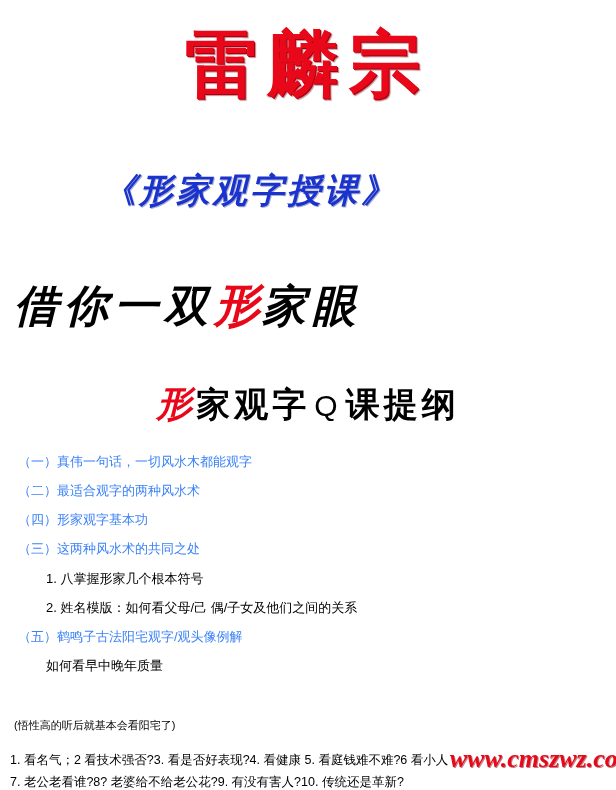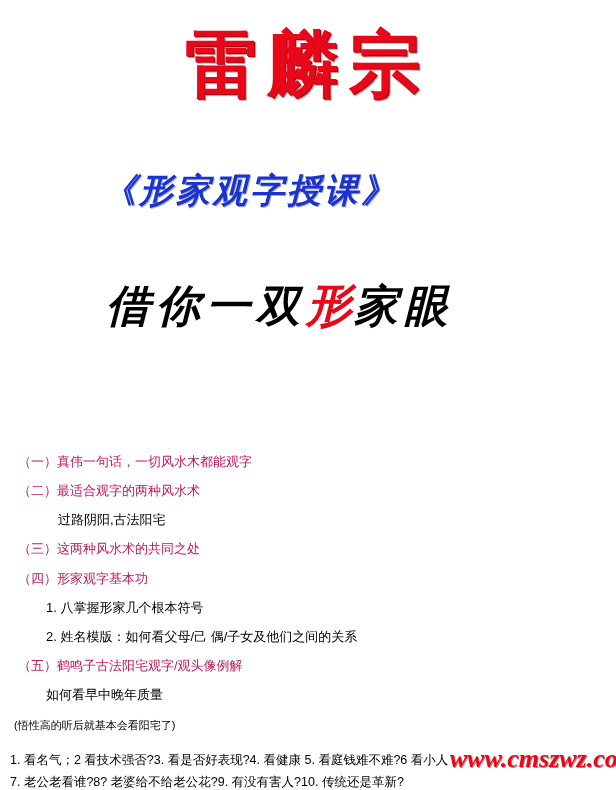--- a/index.html
+++ b/index.html
@@ -53,23 +53,23 @@
     font-size: 34px;
     letter-spacing: 3px;
     color: #1a33cc;
     text-shadow: 1px 1px 0 rgba(10,20,120,0.35);
   }
 
   
   .slogan {
     position: absolute;
     top: 275px;
-    left: 0;
+    left: 14px;
     width: 560px;
-    text-align: center;
+    text-align: left;
     font-family: "DejaVu Serif", serif;
     font-weight: bold;
     font-style: italic;
     font-size: 44px;
     letter-spacing: 6px;
     color: #000000;
     white-space: nowrap;
   }
   .slogan .hl {
     color: #e8081a;
@@ -110,21 +110,21 @@
     left: 18px;
     width: 584px;
   }
   .ol-item {
     font-size: 13px;
     line-height: 1.55;
     margin-bottom: 9px;
     white-space: nowrap;
   }
   .ol-item.red {
-    color: #be185d;
+    color: #3b82f6;
   }
   .ol-item.black {
     color: #000000;
   }
   .indent1 { padding-left: 40px; }
   .indent2 { padding-left: 28px; }
 
   .note {
     position: absolute;
     top: 718px;
@@ -166,27 +166,29 @@
 <div class="page">
 
   <div class="title-main">雷麟宗</div>
 
   <div class="title-sub">《形家观字授课》</div>
 
   <div class="slogan">
     <span>借你一双</span><span class="hl">形</span><span>家眼</span>
   </div>
 
+  <div class="outline-head">
+    <span class="hl">形</span><span>家观字</span><span class="qmark">Q</span><span>课提纲</span>
+  </div>
 
   <div class="outline">
     <div class="ol-item red">（一）真伟一句话，一切风水木都能观字</div>
     <div class="ol-item red">（二）最适合观字的两种风水术</div>
-    <div class="ol-item black indent1">过路阴阳,古法阳宅</div>
+    <div class="ol-item red">（四）形家观字基本功</div>
     <div class="ol-item red">（三）这两种风水术的共同之处</div>
-    <div class="ol-item red">（四）形家观字基本功</div>
     <div class="ol-item black indent2">1. 八掌握形家几个根本符号</div>
     <div class="ol-item black indent2">2. 姓名模版：如何看父母/己 偶/子女及他们之间的关系</div>
     <div class="ol-item red">（五）鹤鸣子古法阳宅观字/观头像例解</div>
     <div class="ol-item black indent2">如何看早中晚年质量</div>
   </div>
 
   <div class="note">(悟性高的听后就基本会看阳宅了)</div>
 
   <div class="bottom-lines">
     <div>1. 看名气；2 看技术强否?3. 看是否好表现?4. 看健康 5. 看庭钱难不难?6 看小人 .</div>

